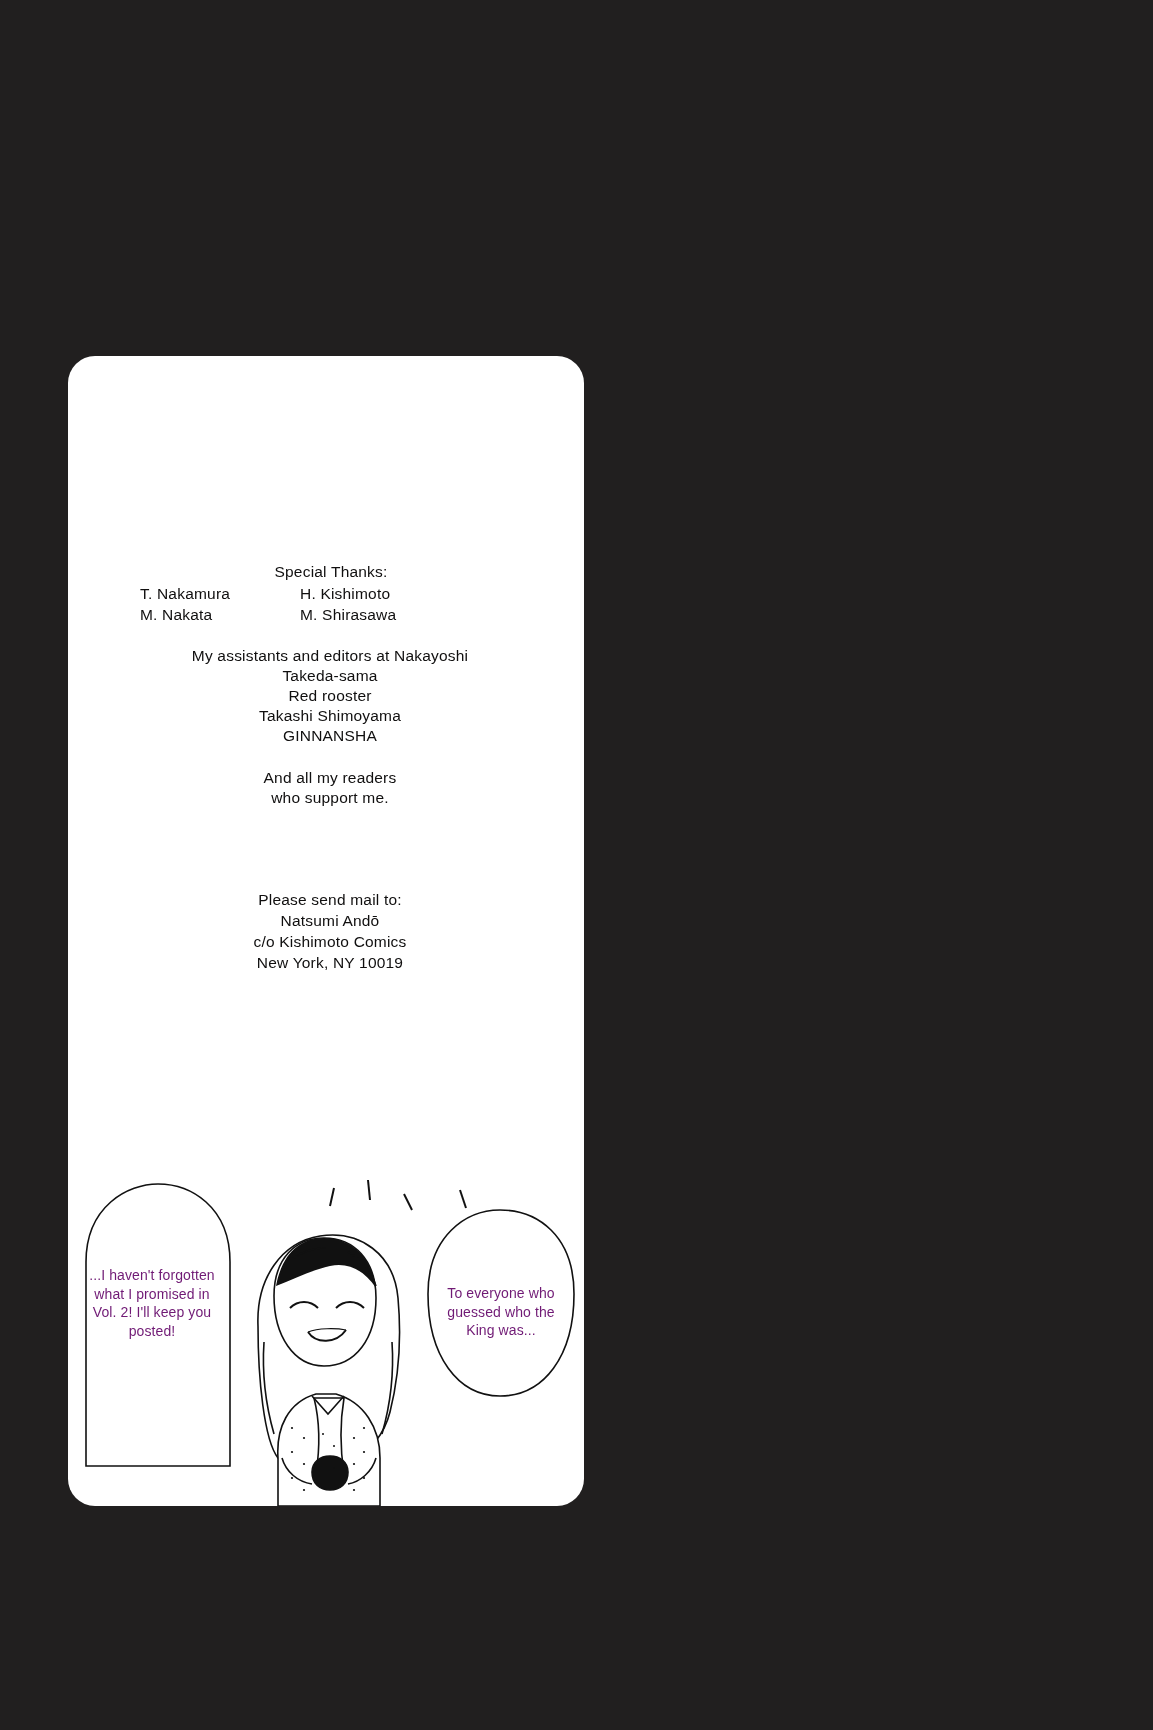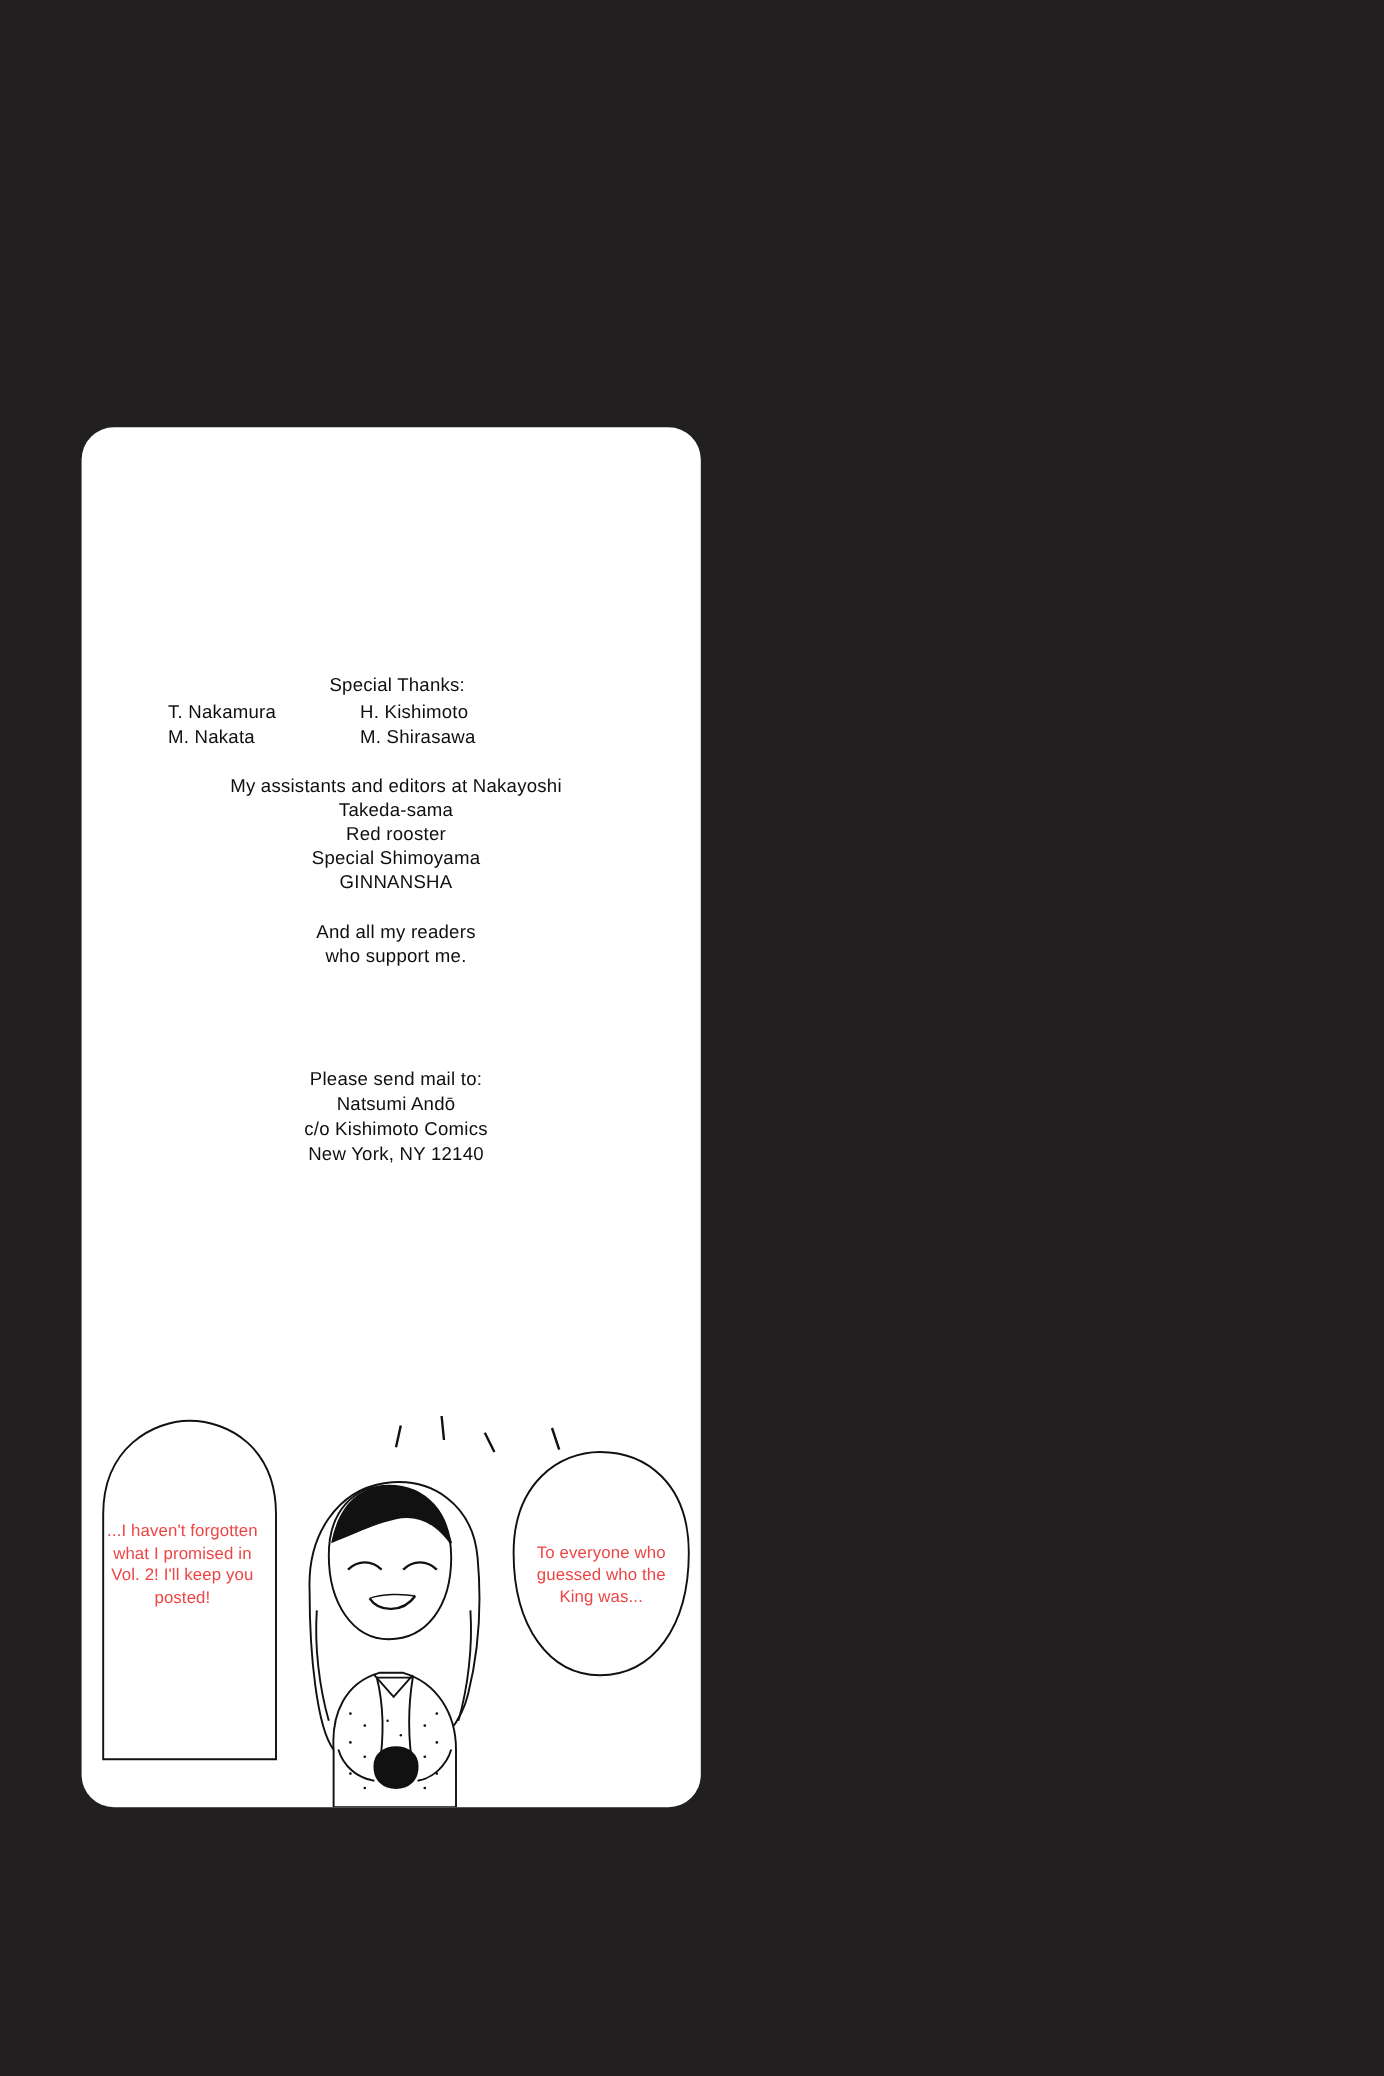--- a/index.html
+++ b/index.html
@@ -98,21 +98,21 @@
     width: 516px;
     height: 340px;
   }
   .comic svg {
     display: block;
     width: 516px;
     height: 340px;
   }
   .bubble-text {
     position: absolute;
-    color: #ef4444;
+    color: #701a75;
     font-size: 14px;
     line-height: 18.5px;
     text-align: center;
     letter-spacing: 0.1px;
   }
   .bubble-left {
     left: 16px;
     top: 100px;
     width: 136px;
   }
@@ -139,34 +139,34 @@
       <div class="thanks-row">
         <span class="c1">M. Nakata</span>
         <span class="c2">M. Shirasawa</span>
       </div>
     </div>
 
     <div class="assistants">
       <div>My assistants and editors at Nakayoshi</div>
       <div>Takeda-sama</div>
       <div>Red rooster</div>
-      <div>Special Shimoyama</div>
+      <div>Takashi Shimoyama</div>
       <div>GINNANSHA</div>
     </div>
 
     <div class="readers">
       <div>And all my readers</div>
       <div>who support me.</div>
     </div>
 
     <div class="mail">
       <div>Please send mail to:</div>
       <div>Natsumi Andō</div>
       <div>c/o Kishimoto Comics</div>
-      <div>New York, NY 12140</div>
+      <div>New York, NY 10019</div>
     </div>
 
   </div>
 
   <div class="comic">
     <svg viewBox="0 0 516 340" xmlns="http://www.w3.org/2000/svg">
       <g fill="none" stroke="#111" stroke-width="1.6">
 
         <path d="M18 96 C18 40, 60 18, 90 18 C122 18, 162 40, 162 96
                  L162 300 L18 300 Z" fill="#fff"></path>

